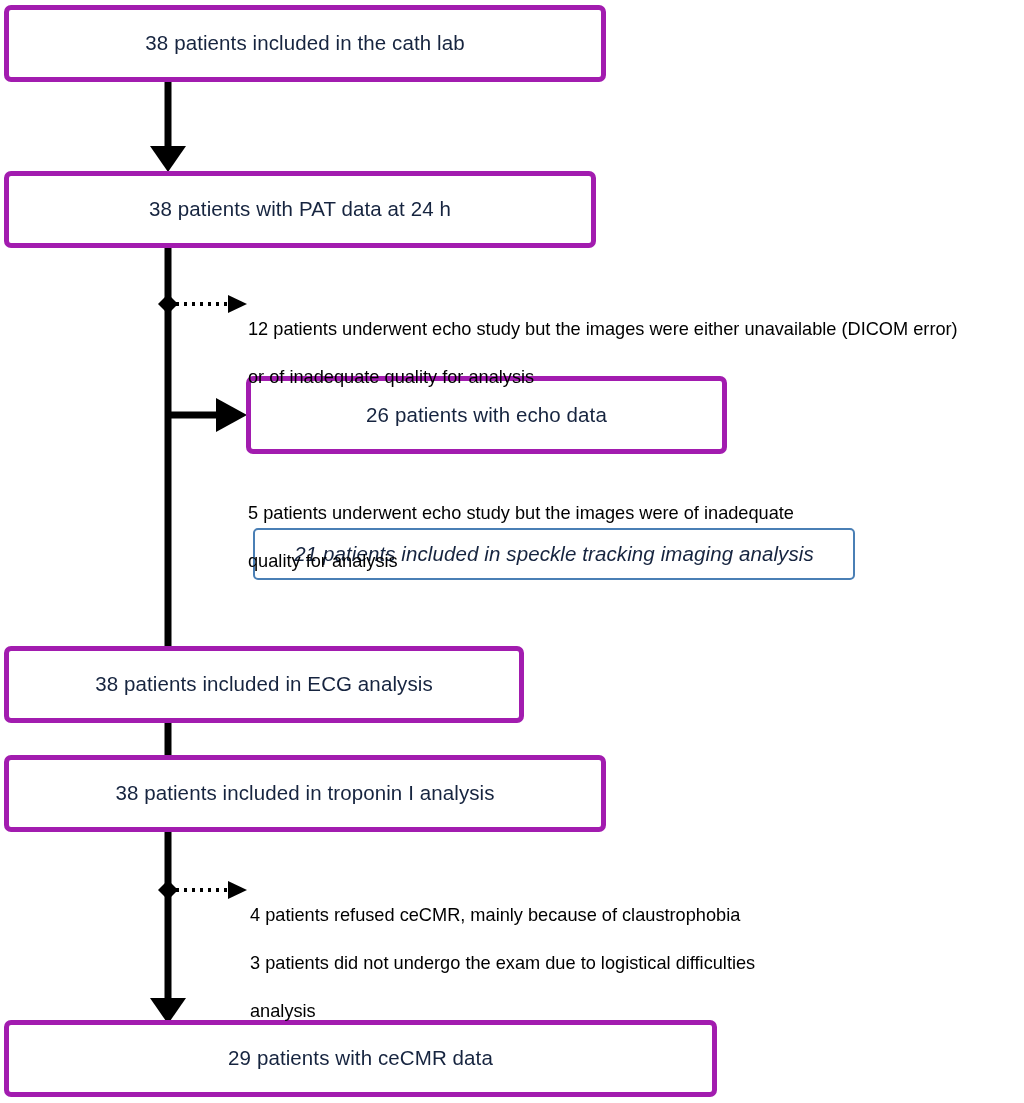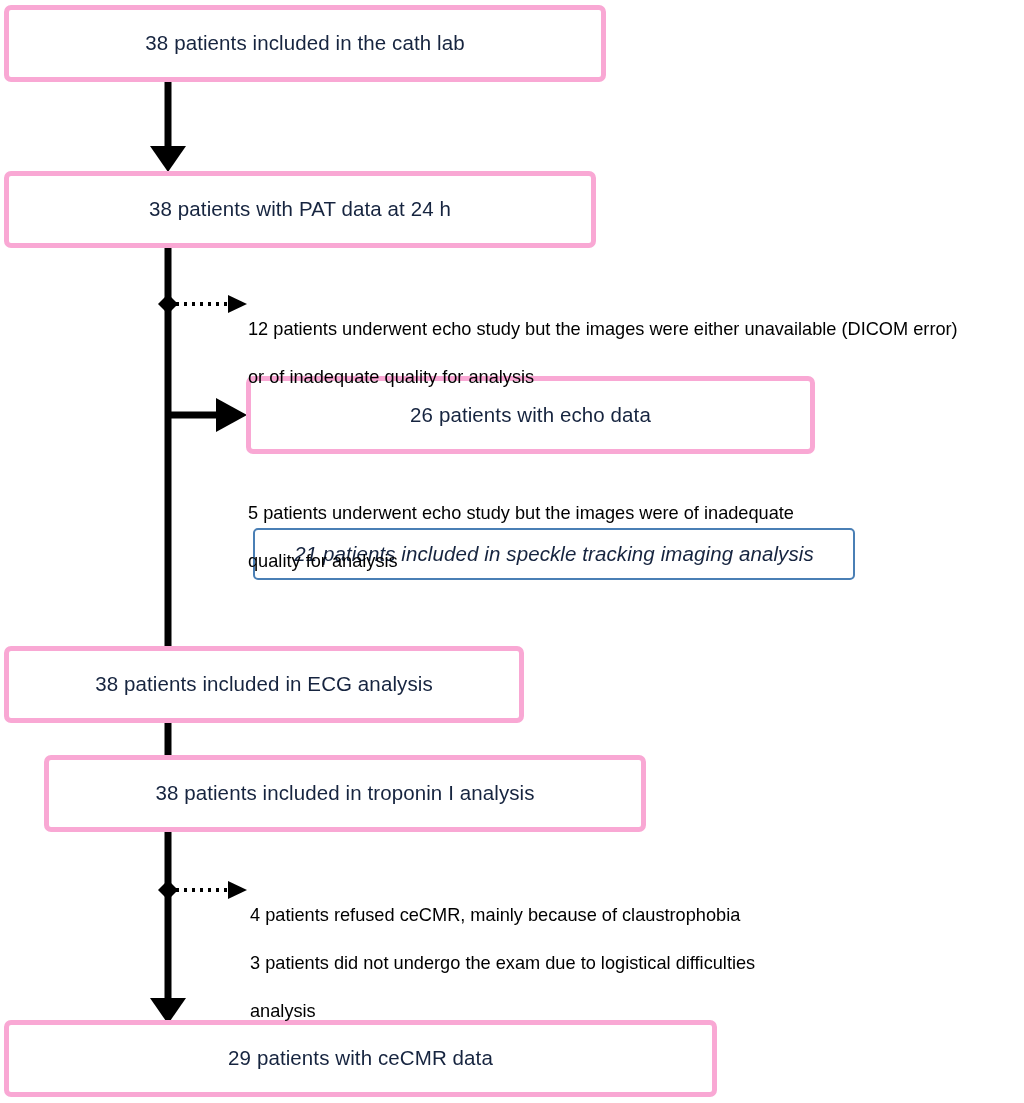--- a/index.html
+++ b/index.html
@@ -15,21 +15,21 @@
     width: 1024px;
     height: 1103px;
     background: #ffffff;
     overflow: hidden;
   }
   
   .box {
     position: absolute;
     box-sizing: border-box;
     background: #ffffff;
-    border: 5px solid #f9a8d4;
+    border: 5px solid #a21caf;
     border-radius: 7px;
     display: flex;
     align-items: center;
     justify-content: center;
     color: #16243f;
     font-size: 20.5px;
     letter-spacing: 0.1px;
     text-align: center;
     line-height: 1.2;
   }
@@ -110,33 +110,33 @@
   </svg>
 
   <div class="box" style="left:4px; top:5px; width:602px; height:77px;">
     <span class="box-label">38 patients included in the cath lab</span>
   </div>
 
   <div class="box" style="left:4px; top:171px; width:592px; height:77px;">
     <span class="box-label">38 patients with PAT data at 24 h</span>
   </div>
 
-  <div class="box" style="left:246px; top:376px; width:569px; height:78px;">
+  <div class="box" style="left:246px; top:376px; width:481px; height:78px;">
     <span class="box-label">26 patients with echo data</span>
   </div>
 
   <div class="box thin" style="left:253px; top:528px; width:602px; height:52px;font-style:italic;">
     <span class="box-label">21 patients included in speckle tracking imaging analysis</span>
   </div>
 
   <div class="box" style="left:4px; top:646px; width:520px; height:77px;">
     <span class="box-label">38 patients included in ECG analysis</span>
   </div>
 
-  <div class="box" style="left:4px; top:755px; width:602px; height:77px;margin-left:40px;">
+  <div class="box" style="left:4px; top:755px; width:602px; height:77px;">
     <span class="box-label">38 patients included in troponin I analysis</span>
   </div>
 
   <div class="box" style="left:4px; top:1020px; width:713px; height:77px;">
     <span class="box-label">29 patients with ceCMR data</span>
   </div>
 
   <div class="note" style="left:248px; top:293px; width:780px;">
     <span class="note-line">12 patients underwent echo study but the images were either unavailable (DICOM error)</span>
     <span class="note-line">or of inadequate quality for analysis</span>

